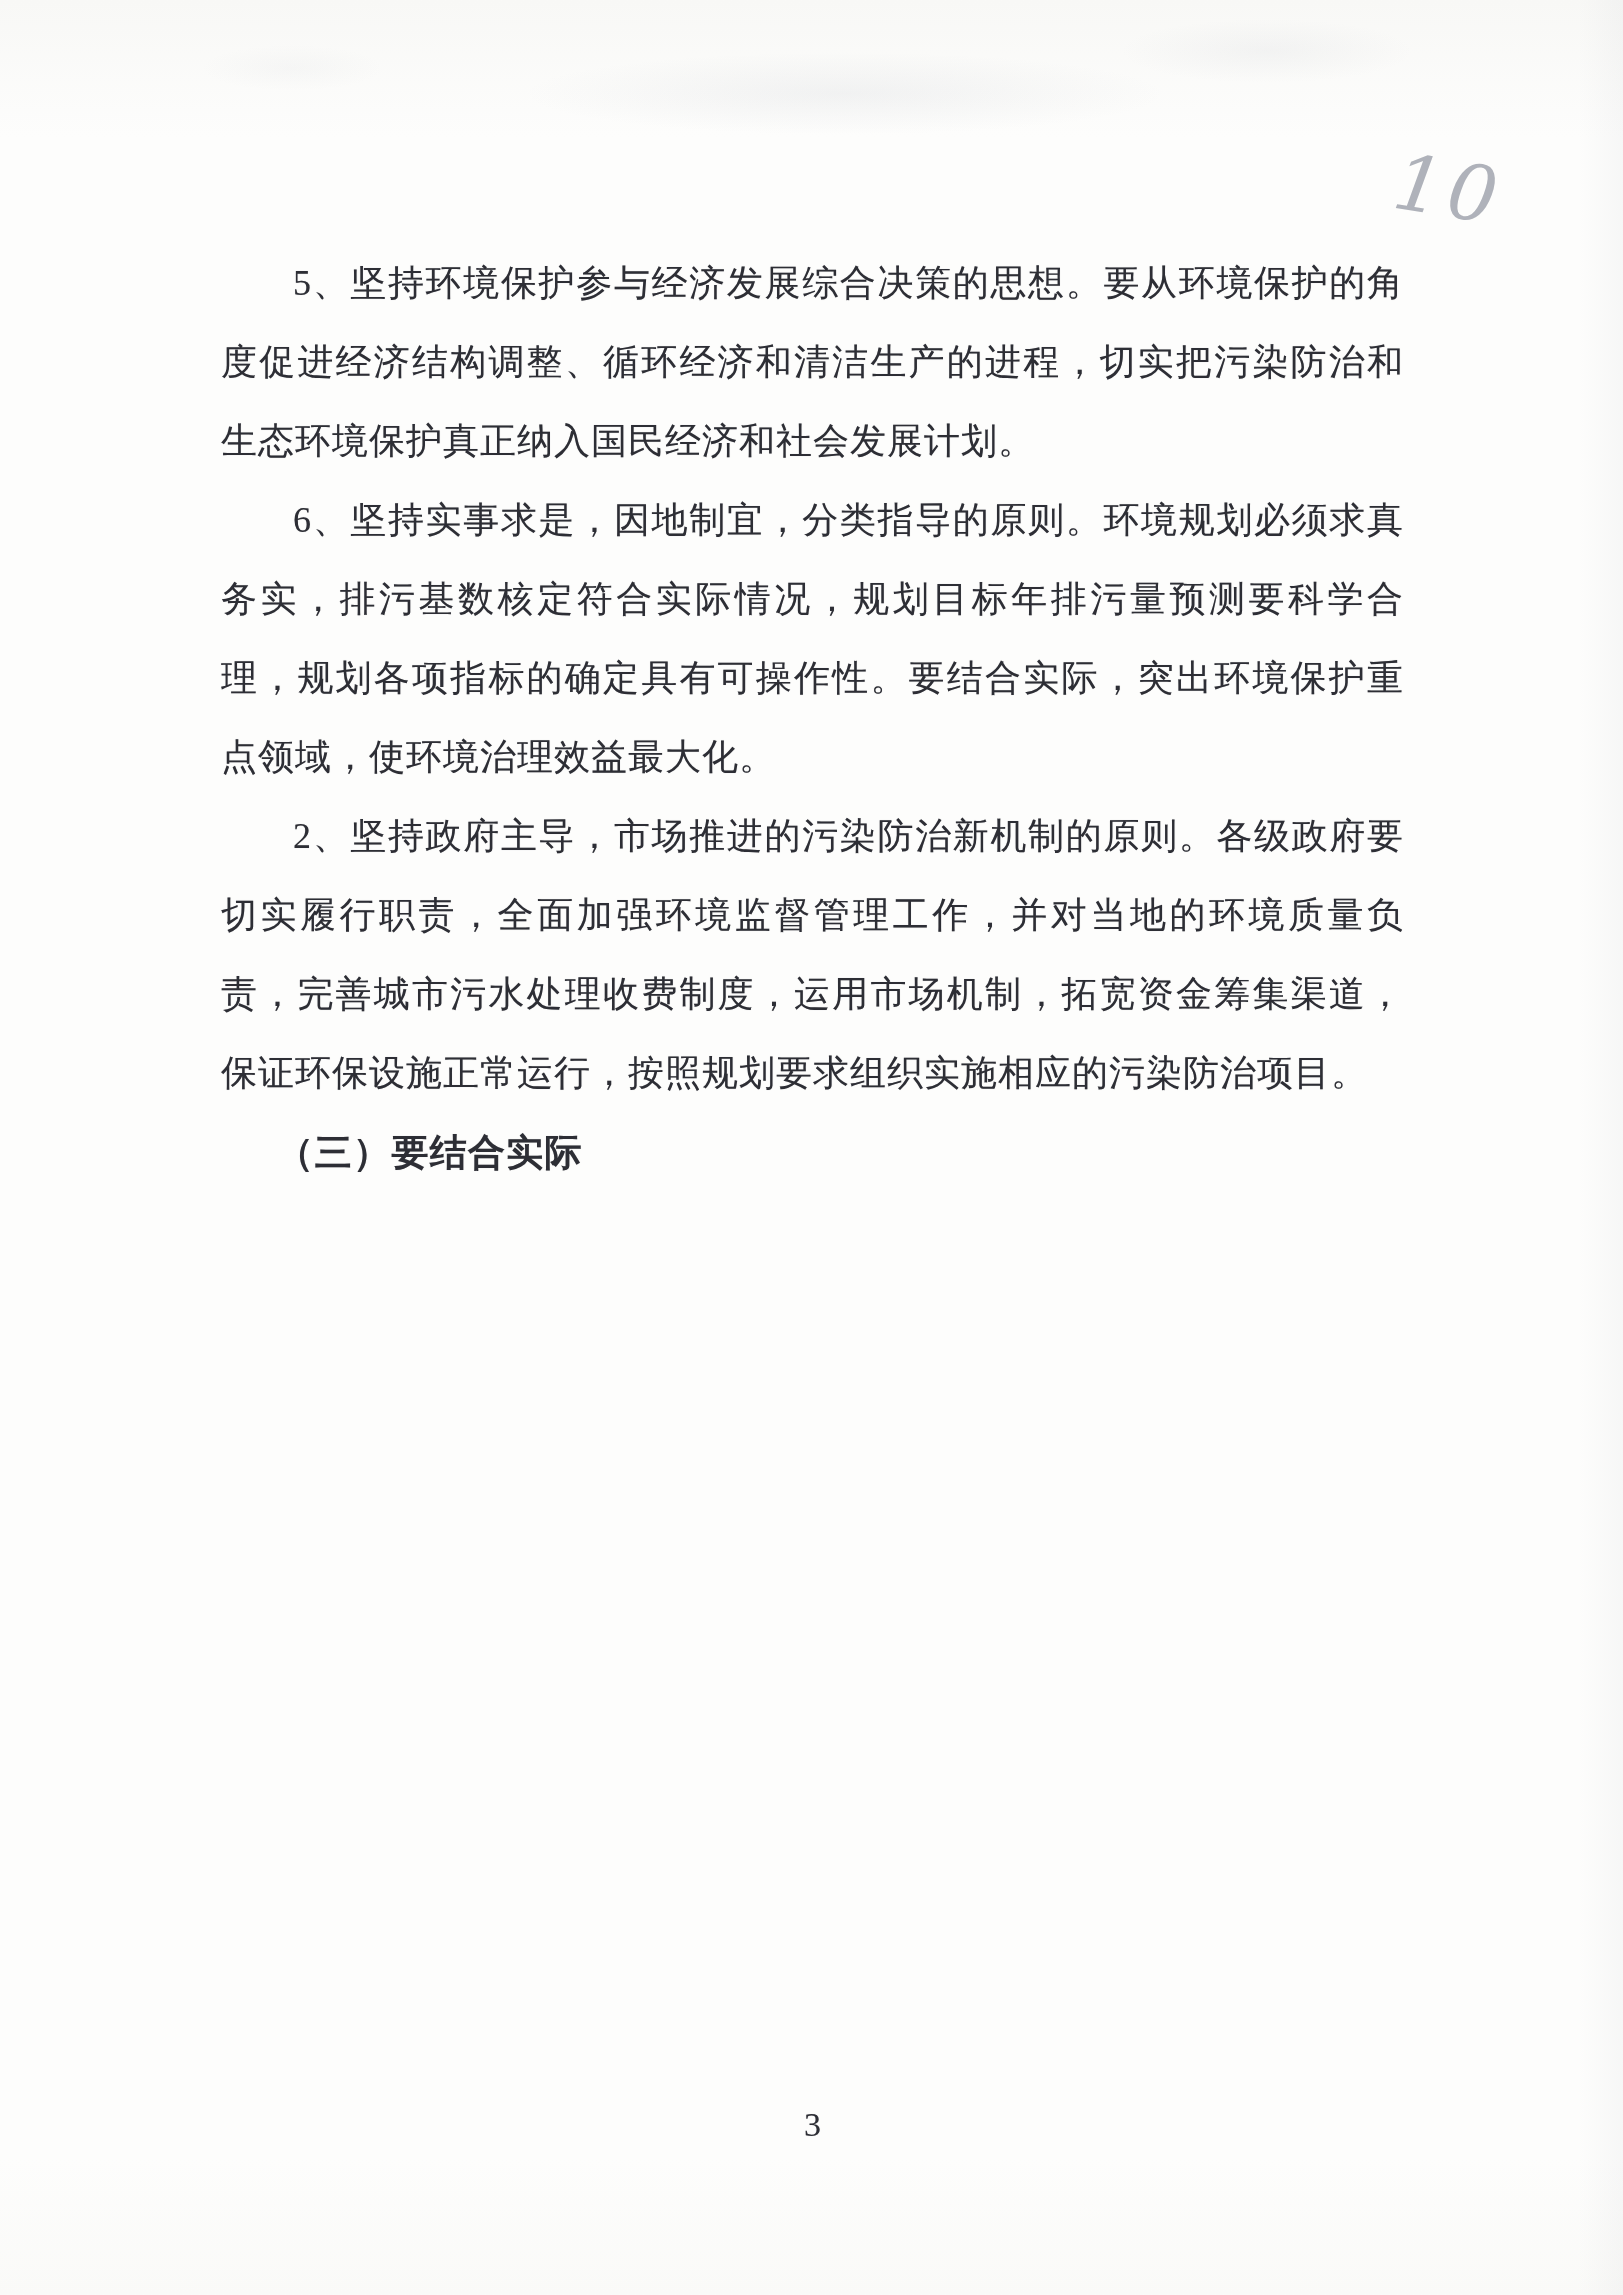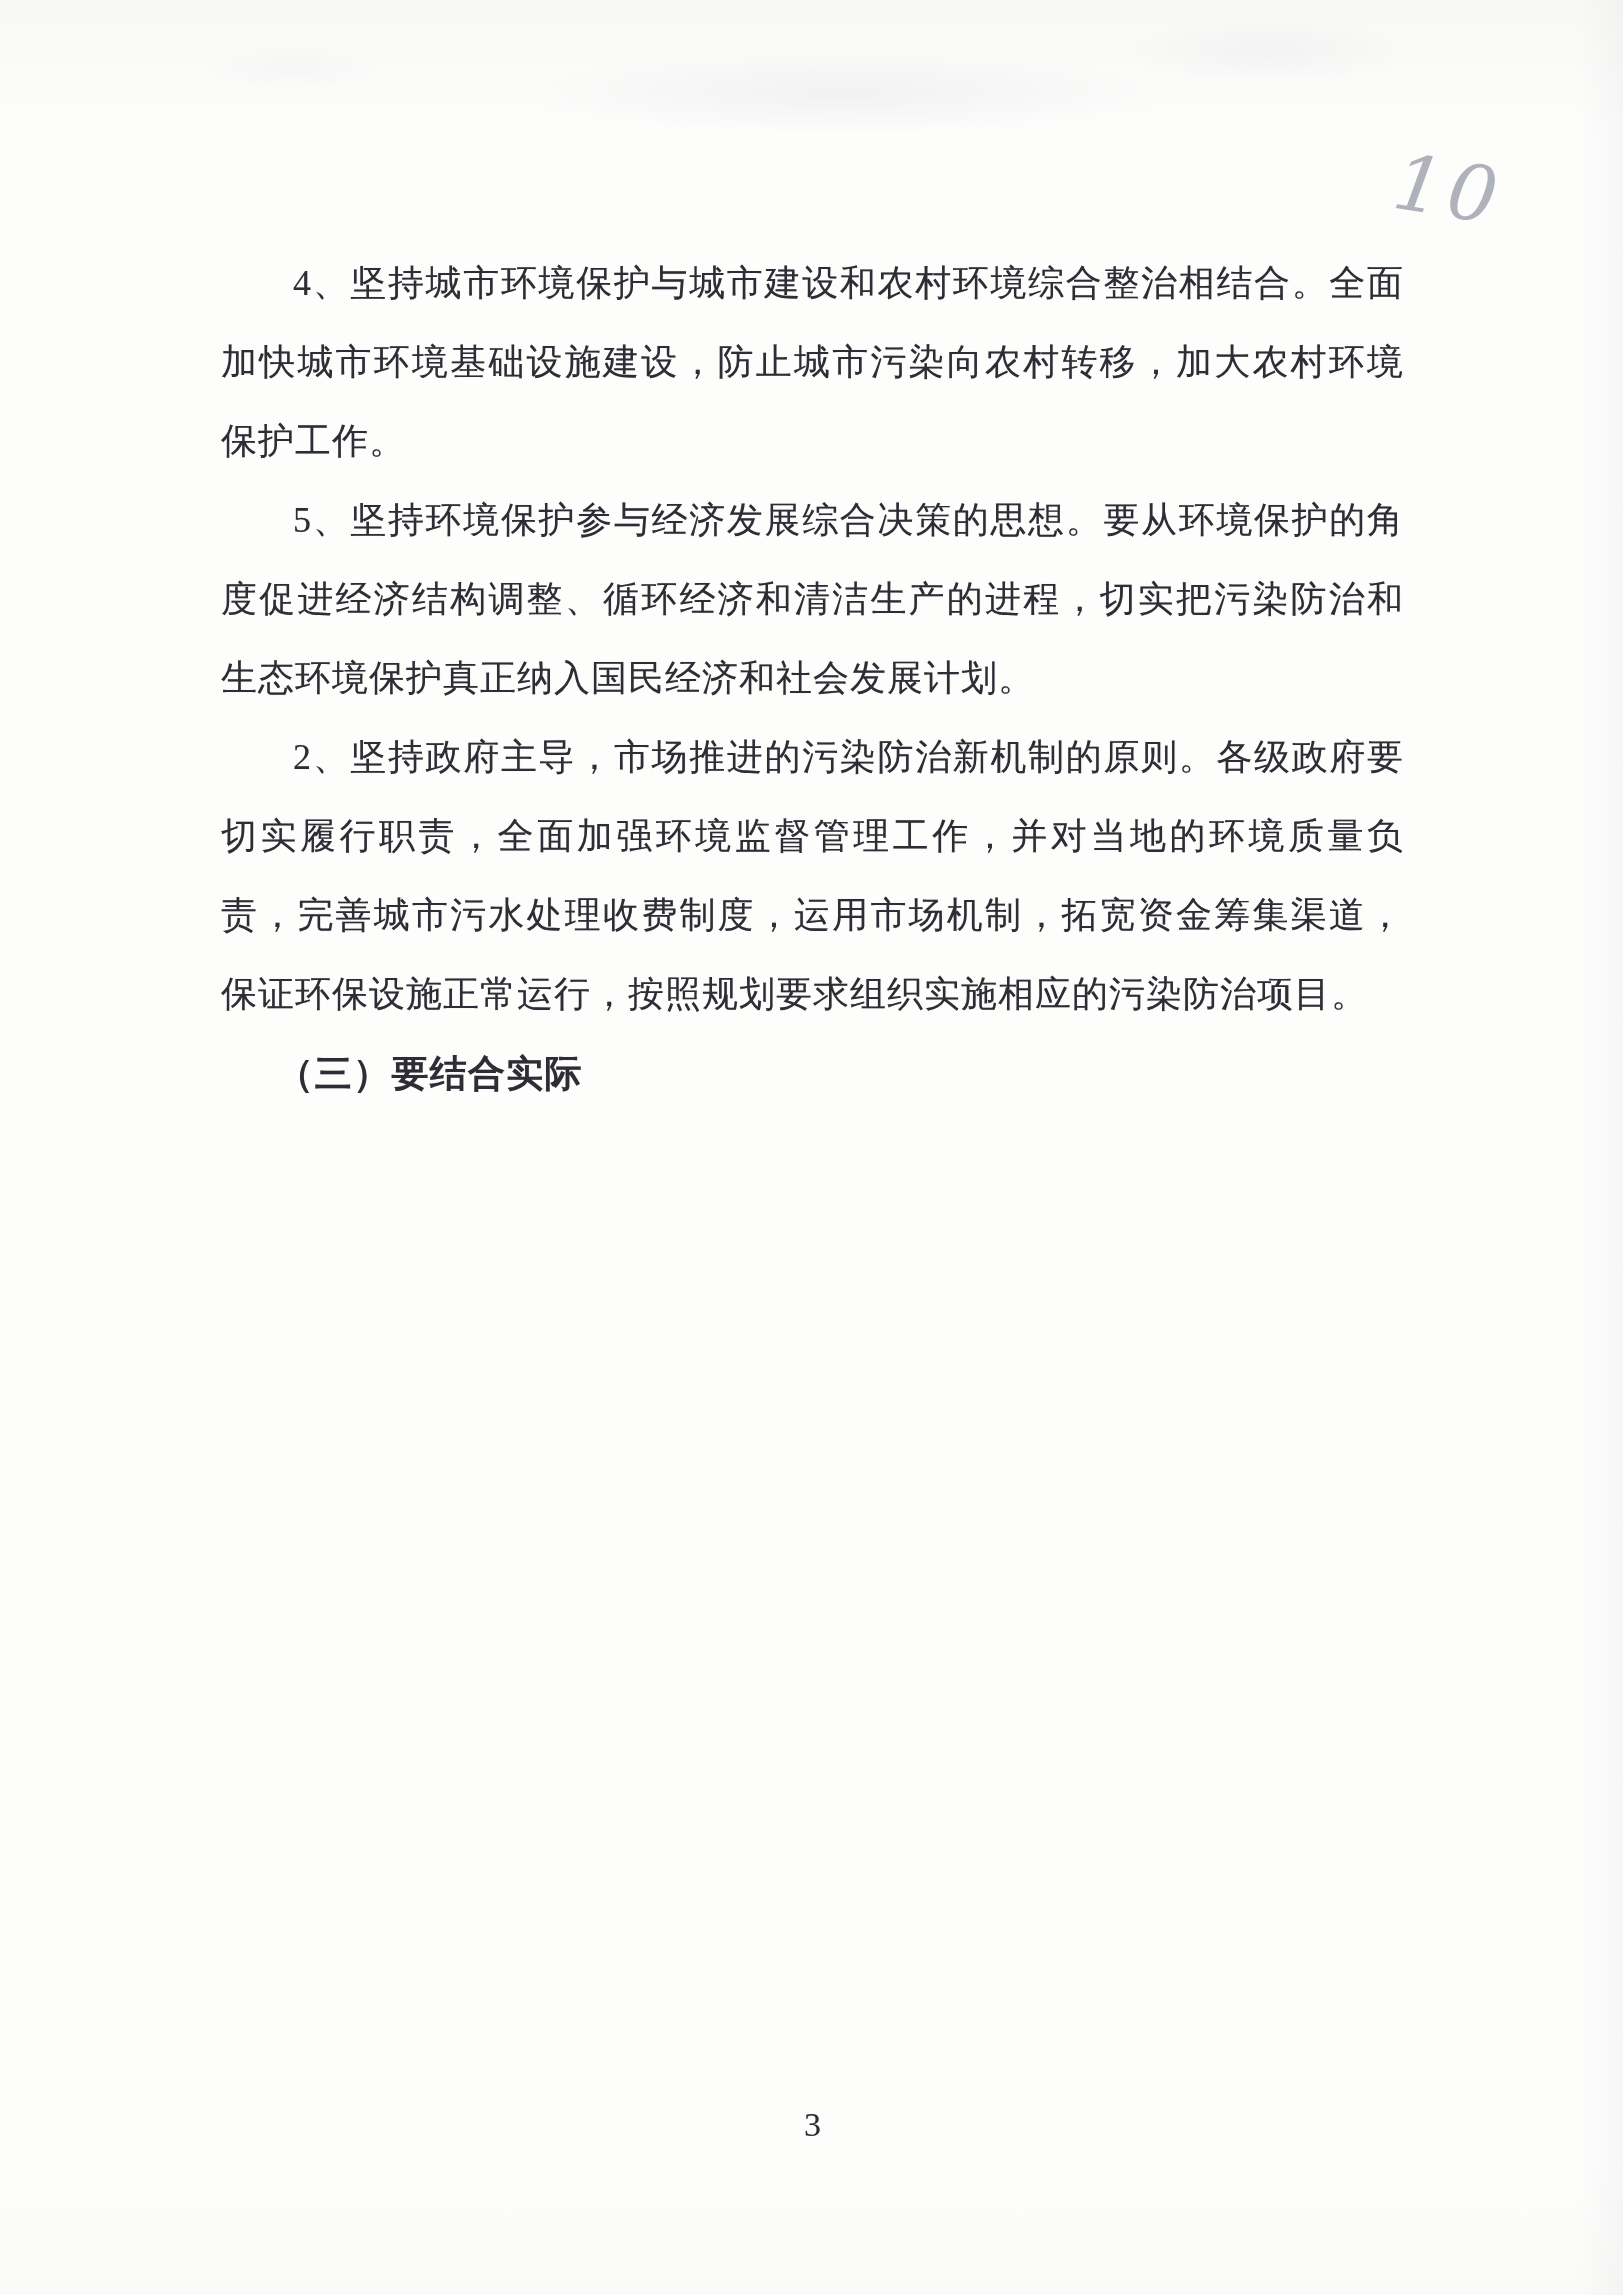--- a/index.html
+++ b/index.html
@@ -83,22 +83,22 @@
 <body>
 
 <div class="page">
 
   <div class="scan-noise"></div>
   <div class="scan-edge"></div>
 
   <div class="handwritten-mark">10</div>
 
   <div class="content">
-    <p class="para indent">4、坚持城市环境保护与城市建设和农村环境综合整治相结合。全面加快城市环境基础设施建设，防止城市污染向农村转移，加大农村环境保护工作。</p>
     <p class="para indent">5、坚持环境保护参与经济发展综合决策的思想。要从环境保护的角度促进经济结构调整、循环经济和清洁生产的进程，切实把污染防治和生态环境保护真正纳入国民经济和社会发展计划。</p>
+    <p class="para indent">6、坚持实事求是，因地制宜，分类指导的原则。环境规划必须求真务实，排污基数核定符合实际情况，规划目标年排污量预测要科学合理，规划各项指标的确定具有可操作性。要结合实际，突出环境保护重点领域，使环境治理效益最大化。</p>
     <p class="para indent">2、坚持政府主导，市场推进的污染防治新机制的原则。各级政府要切实履行职责，全面加强环境监督管理工作，并对当地的环境质量负责，完善城市污水处理收费制度，运用市场机制，拓宽资金筹集渠道，保证环保设施正常运行，按照规划要求组织实施相应的污染防治项目。</p>
     <h3 class="section-heading">（三）要结合实际</h3>
   </div>
 
   <div class="page-number">3</div>
 
 </div>
 
 
 </body></html>

